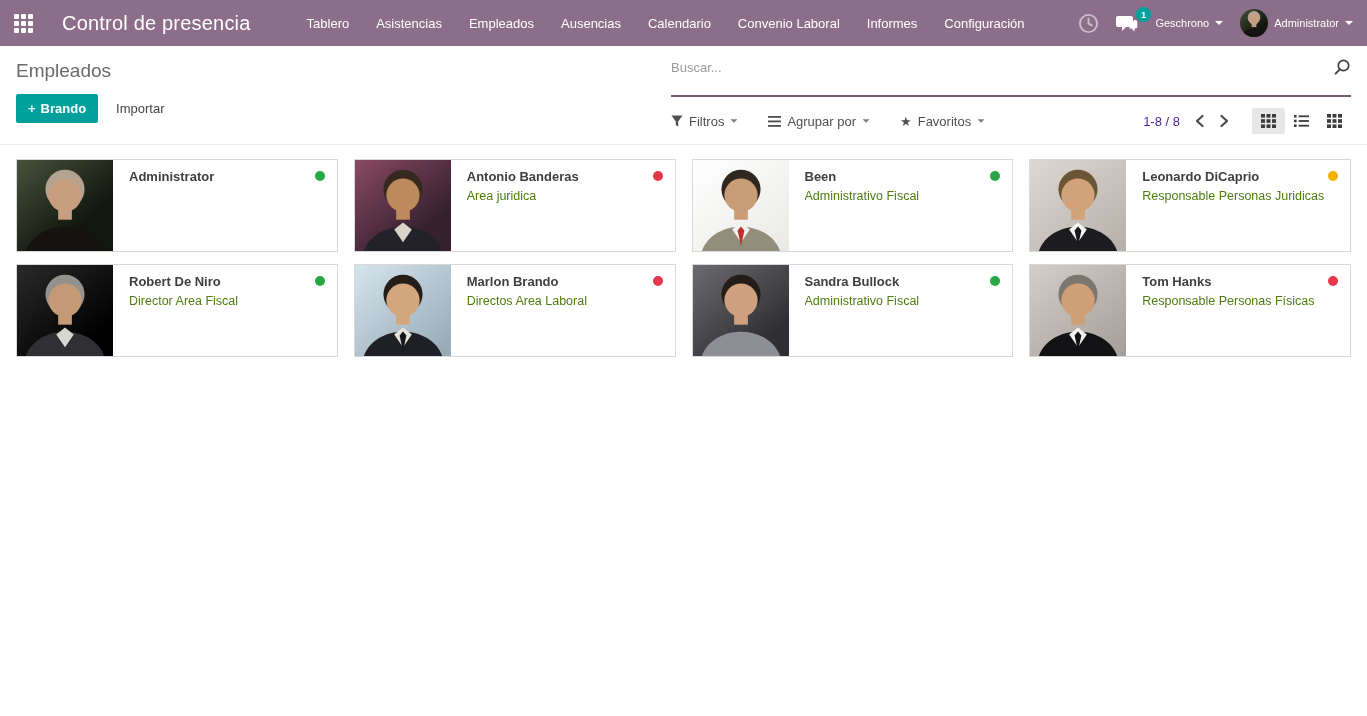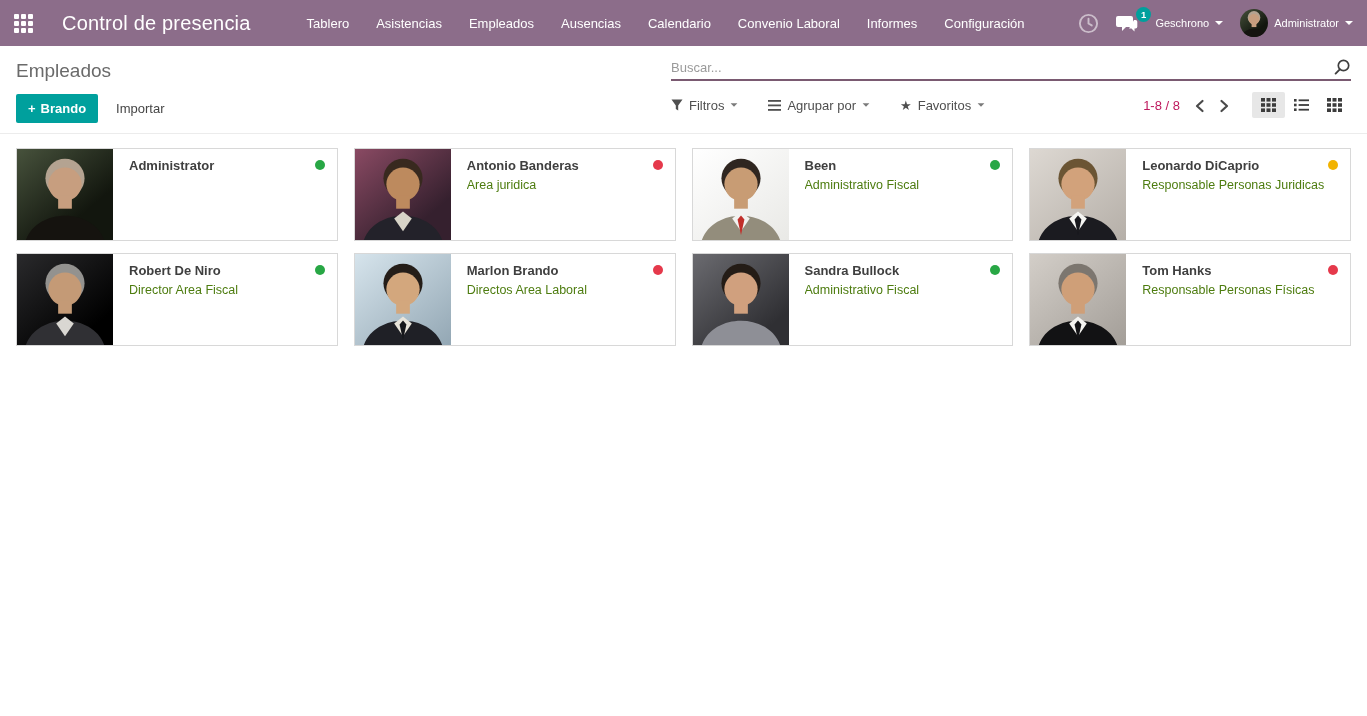--- a/index.html
+++ b/index.html
@@ -31,28 +31,28 @@
              border-bottom:1px solid #ececec; }
   .cp-left { display:flex; flex-direction:column; }
   .breadcrumb { font-size:19px; color:#6a6a6a; margin:2px 0 12px 0; }
   .btn-row { display:flex; align-items:center; gap:18px; }
   .btn-create { background:#00a09d; color:#fff; border:none; font-size:13px; font-weight:bold;
                 padding:7px 12px; border-radius:2px; cursor:pointer; display:flex; align-items:center; gap:5px;
                 font-family:"Liberation Sans",sans-serif; }
   .btn-import { background:none; border:none; font-size:13px; color:#454545; cursor:pointer;
                 font-family:"Liberation Sans",sans-serif; }
   .cp-right { width:680px; }
-  .search-row { display:flex; align-items:center; border-bottom:2px solid #7a5a71; padding-bottom:3px; }
+  .search-row { display:flex; align-items:center; border-bottom:2px solid #7a5a71; padding-bottom:19px; }
   .search-input { flex:1; border:none; outline:none; font-size:13px; color:#333;
                   font-family:"Liberation Sans",sans-serif; }
   .search-input::placeholder { color:#9a9a9a; }
   .filters-row { display:flex; align-items:center; margin-top:11px; font-size:13px; color:#4f4f4f; }
   .filter-item { display:flex; align-items:center; gap:6px; cursor:pointer; margin-right:30px; white-space:nowrap; }
   .filter-item .caret { color:#7a7a7a; transform:scale(.85); }
-  .pager { margin-left:auto; display:flex; align-items:flex-end; gap:14px; color:#be185d; }
+  .pager { margin-left:auto; display:flex; align-items:center; gap:14px; color:#4c1d95; }
   .pager-text { font-size:13px; }
   .chev { cursor:pointer; display:flex; align-items:center; }
   .view-switch { display:flex; align-items:center; margin-left:22px; }
   .vs-btn { padding:6px 9px; cursor:pointer; display:flex; align-items:center; border-radius:2px; }
   .vs-btn.active { background:#e7e7e7; }
 
   
   .kanban { display:grid; grid-template-columns:repeat(4,1fr); gap:12px 16px; padding:14px 16px; }
   .card { border:1px solid #d8d8d8; background:#fff; height:93px; display:flex; cursor:pointer; }
   .photo { width:96px; flex:0 0 96px; position:relative; overflow:hidden; }

